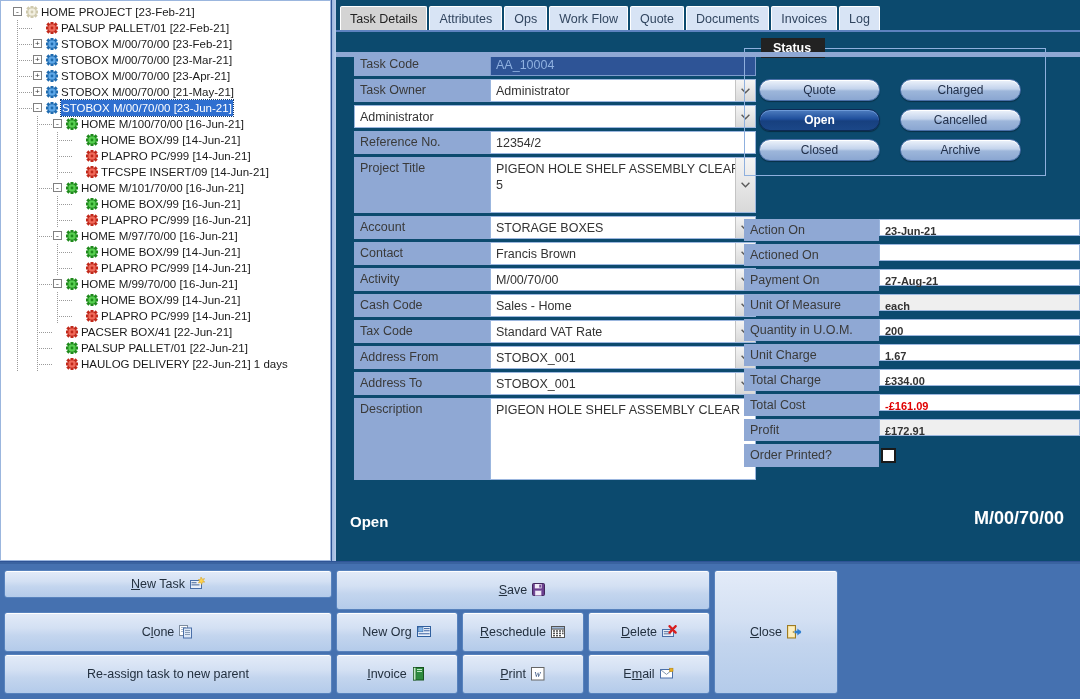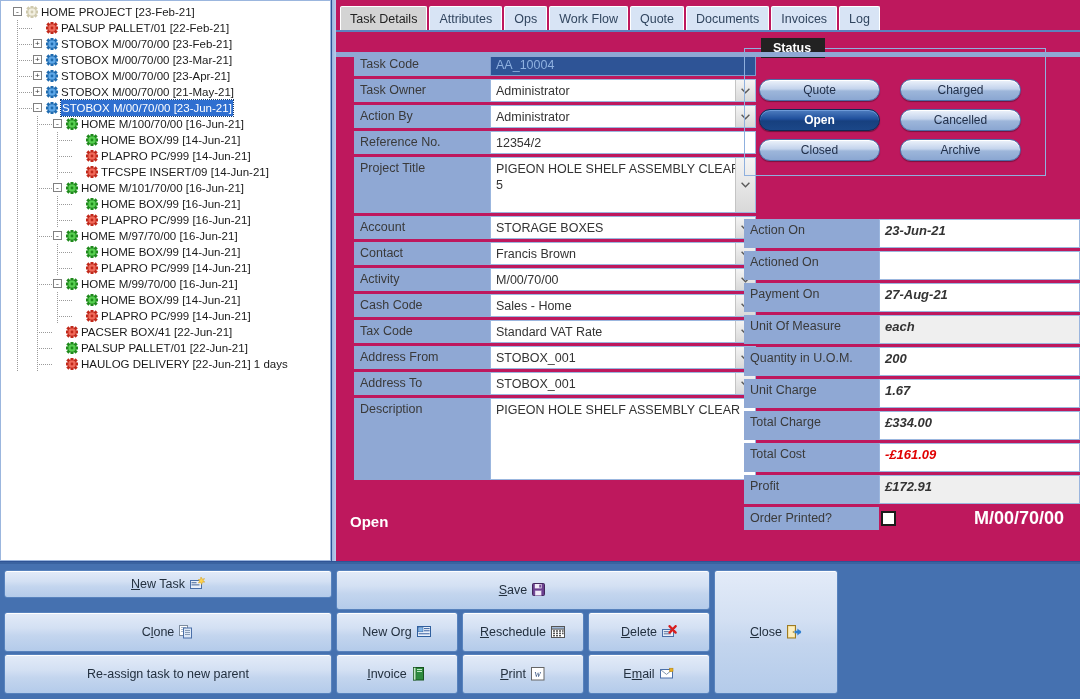--- a/index.html
+++ b/index.html
@@ -53,21 +53,21 @@
 
   
   #v-divider {
     position:absolute; left:331px; top:0; width:9px; height:561px;
     background:linear-gradient(to right,#2e5496 0px,#2e5496 1px,#9bb6de 1px,#b9cdea 5px,#9bb6de 8px,#4a72b5 9px);
   }
 
   
   #main {
     position:absolute; left:336px; top:0; width:744px; height:561px;
-    background:#be185d;
+    background:#0c4a6e;
   }
 
   
   #tabstrip {
     position:absolute; left:4px; top:4px; height:27px;
     display:flex; align-items:flex-end;
   }
   .tab {
     height:25px; line-height:25px; padding:0 9px;
     font-size:12.5px; color:#31455f;
@@ -161,25 +161,24 @@
   }
 
   #rfields { position:absolute; left:2px; top:186px; width:336px; }
   .rrow { display:flex; margin-bottom:3px; }
   .rlabel {
     width:135px; flex:0 0 135px;
     background:#8fa8d4; color:#3a3a3a;
     font-size:12.5px; padding:4px 6px 3px 6px; line-height:15px;
   }
   .rval {
-    flex:1; height:29px; line-height:22px;
+    flex:1; height:17px; line-height:22px;
     background:#ffffff; border:1px solid #9bb6de;
-    font-size:13px; color:#333; padding:0 5px; font-weight:bold;
+    font-size:11px; color:#333; padding:0 5px; font-weight:bold;
     font-family:"Liberation Sans", sans-serif;
-    font-style:italic;
   }
   .rval.grey { background:#efefef; }
   .rval.neg { color:#e00000; }
   .cbwrap {
     flex:1; padding-left:2px; display:flex; align-items:center; height:23px;
   }
   .cbox {
     width:15px; height:15px; background:#ffffff; border:2px solid #1a1a1a;
     cursor:pointer;
   }
@@ -732,21 +731,20 @@
           <div class="fctl">
             <div class="inp combo">Administrator</div>
             <div class="caret">
               <svg width="9" height="6" viewBox="0 0 9 6">
                 <path d="M0.6 0.8 L4.5 4.8 L8.4 0.8" fill="none" stroke="#5a5a5a" stroke-width="1.4"></path>
               </svg>
             </div>
           </div>
         </div>
         <div class="frow">
-          <div class="flabel">Action By</div>
           <div class="fctl">
             <div class="inp combo">Administrator</div>
             <div class="caret">
               <svg width="9" height="6" viewBox="0 0 9 6">
                 <path d="M0.6 0.8 L4.5 4.8 L8.4 0.8" fill="none" stroke="#5a5a5a" stroke-width="1.4"></path>
               </svg>
             </div>
           </div>
         </div>
         <div class="frow">

